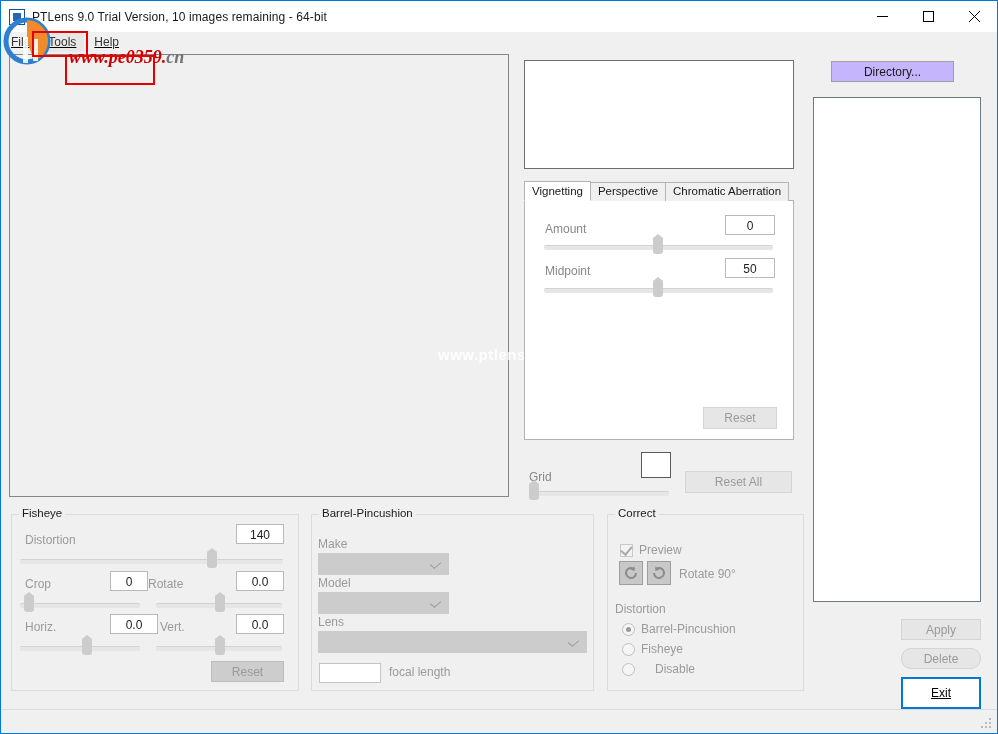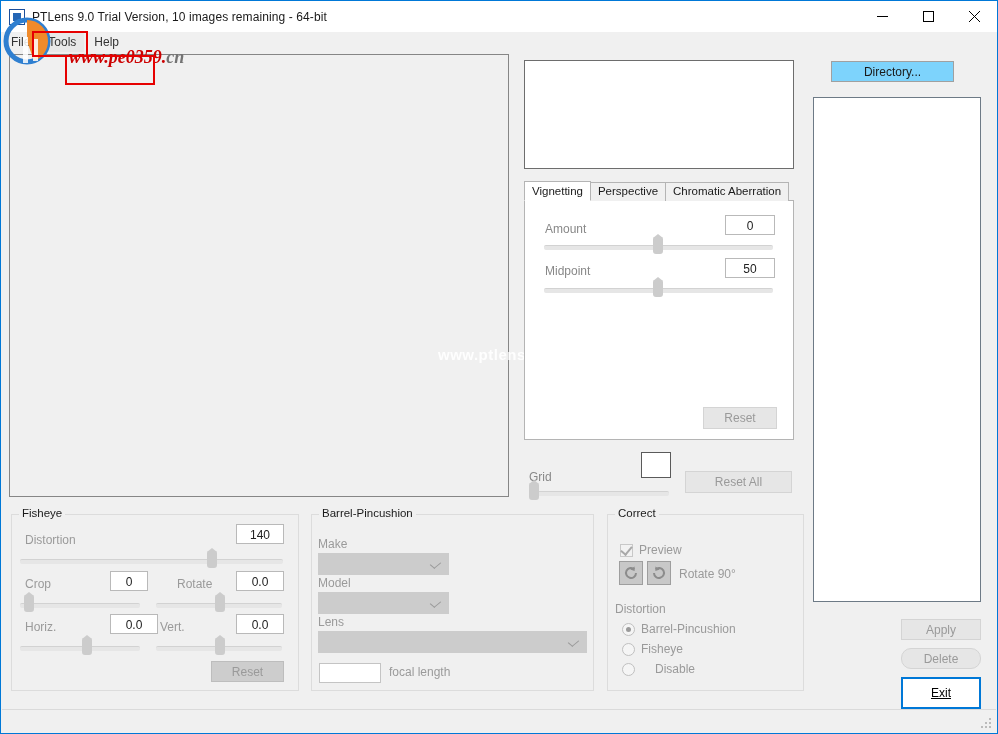--- a/index.html
+++ b/index.html
@@ -74,20 +74,21 @@
   
   #menubar {
     position: absolute;
     left: 0; top: 31px;
     width: 996px;
     height: 21px;
     background: #f0f0f0;
     display: flex;
     align-items: center;
     z-index: 30;
+    text-decoration: underline;
   }
   .menu-item {
     font-size: 12px;
     color: #333;
     padding: 2px 8px;
     margin-left: 2px;
     line-height: 15px;
   }
   .menu-item.open {
     background: #e8e8e8;
@@ -230,21 +231,21 @@
     display: flex;
     align-items: center;
     justify-content: center;
   }
   .btn.disabled {
     background: #e6e6e6;
     border: 1px solid #d4d4d4;
     color: #9a9a9a;
   }
   .btn.flat {
-    background: #7dd3fc;
+    background: #c4b5fd;
     border: 1px solid #a0a0a0;
   }
   .btn.default {
     background: #ffffff;
     border: 2px solid #0078d7;
     color: #000;
   }
 
   
   #dir-list {
@@ -496,21 +497,21 @@
     <div class="gb-label" style="left:13px; top:18px;">Distortion</div>
     <div class="num-box" style="left:224px; top:9px; width:48px; height:20px;">140</div>
     <div class="sl-track" style="left:8px; top:44px; width:263px;"></div>
     <div class="sl-thumb" style="left:195px; top:36px;"></div>
 
     <div class="gb-label" style="left:13px; top:62px;">Crop</div>
     <div class="num-box" style="left:98px; top:56px; width:38px; height:20px;">0</div>
     <div class="sl-track" style="left:8px; top:88px; width:120px;"></div>
     <div class="sl-thumb" style="left:12px; top:80px;"></div>
 
-    <div class="gb-label" style="left:165px; top:62px;">Rotate</div>
+    <div class="gb-label" style="left:136px; top:62px;">Rotate</div>
     <div class="num-box" style="left:224px; top:56px; width:48px; height:20px;">0.0</div>
     <div class="sl-track" style="left:144px; top:88px; width:126px;"></div>
     <div class="sl-thumb" style="left:203px; top:80px;"></div>
 
     <div class="gb-label" style="left:13px; top:105px;">Horiz.</div>
     <div class="num-box" style="left:98px; top:99px; width:48px; height:20px;">0.0</div>
     <div class="sl-track" style="left:8px; top:131px; width:120px;"></div>
     <div class="sl-thumb" style="left:70px; top:123px;"></div>
 
     <div class="gb-label" style="left:148px; top:105px;">Vert.</div>

